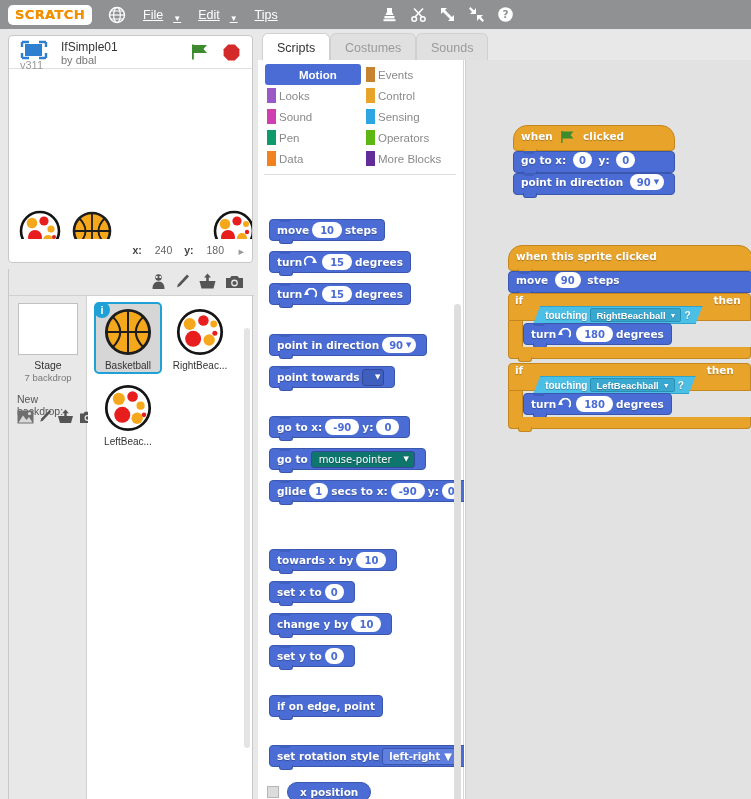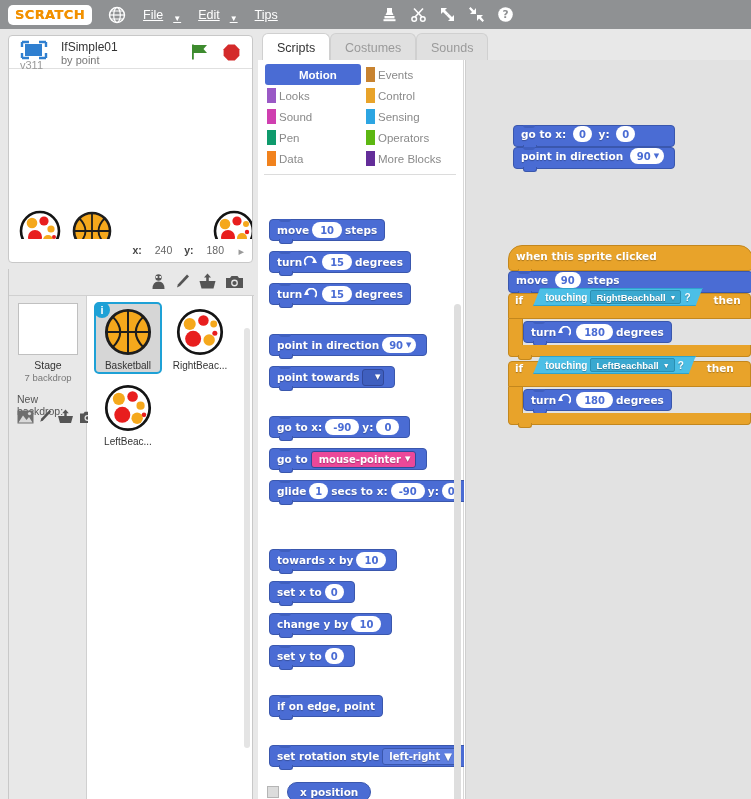--- a/index.html
+++ b/index.html
@@ -139,23 +139,23 @@
     text-shadow:none; margin:0 3px;
   }
   .reporter.sm { padding:0 6px; }
   .dropd {
     display:inline-flex; align-items:center; gap:3px; height:16px; padding:0 5px 0 7px;
     background:#fff; color:#4a6cd4; border-radius:9px; font-size:10px; font-weight:bold;
     text-shadow:none; margin:0 3px;
   }
   .dropd .ar { font-size:7px; color:#4a6cd4; }
   .inlinedd {
-    display:inline-flex; align-items:center; gap:4px; height:17px; padding:0 5px 0 7px;
-    background:#ec4899; border:1px solid #32499a; color:#fff; border-radius:3px;
-    font-size:10px; font-weight:bold; margin:0 3px;
+    display:inline-flex; align-items:center; gap:12px; height:17px; padding:0 5px 0 7px;
+    background:#0f766e; border:1px solid #32499a; color:#fff; border-radius:3px;
+    font-size:10px; font-weight:normal; margin:0 3px;
   }
   .inlinedd .ar { font-size:7px; }
   .emptydd {
     display:inline-block; width:22px; height:17px; background:#3f5fbf;
     border:1px solid #32499a; border-radius:3px; margin:0 3px; position:relative;
   }
   .emptydd:after { content:'\25BC'; position:absolute; right:3px; top:3px; font-size:7px; color:#fff; }
   .rotdd {
     display:inline-flex; align-items:center; gap:4px; height:17px; padding:0 4px 0 6px;
     background:#5f7fe0; border:1px solid #3a57ad; color:#fff; border-radius:3px;
@@ -165,34 +165,34 @@
     display:inline-flex; align-items:center; height:20px; padding:0 12px;
     background:#4a6cd4; border:1px solid #3a57ad; border-radius:11px;
     color:#fff; font-size:10.5px; font-weight:bold; font-family:"DejaVu Sans",sans-serif;
     text-shadow:0 1px 1px rgba(0,0,0,.28); cursor:pointer;
   }
   .chk { display:inline-block; width:12px; height:12px; background:#dcdcdc; border:1px solid #b5b5b5; margin-right:8px; vertical-align:middle; cursor:pointer;}
 
   .bool {
     display:inline-flex; align-items:center; height:18px; padding:0 4px;
     background:#4cbfe6; border:1px solid #2fa3cc; color:#fff;
-    font-size:10px; font-weight:bold; margin:0 3px;
+    font-size:10px; font-weight:bold; margin:12px 3px;
     text-shadow:0 1px 1px rgba(0,0,0,.3);
     clip-path:polygon(7px 0, 100% 0, calc(100% - 7px) 100%, 0 100%);
     padding-left:11px; padding-right:11px;
   }
   .bool .sel {
     display:inline-flex; align-items:center; gap:4px; height:14px; padding:0 4px 0 5px;
     background:#39a8d0; border:1px solid #2b8fb2; border-radius:2px; margin:0 3px;
     font-size:9.5px;
   }
   .bool .ar { font-size:7px; }
 
   .ifwrap { position:relative; }
-  .ifhdr { position:relative; display:flex; align-items:flex-end; height:18px; background:#e8a32a; border:1px solid #c3871d; border-radius:4px 4px 0 0; padding:12px 6px; }
+  .ifhdr { position:relative; display:flex; align-items:flex-start; height:28px; background:#e8a32a; border:1px solid #c3871d; border-radius:4px 4px 0 0; padding:0 6px; }
   .ifhdr .kw { font-family:"DejaVu Sans",sans-serif; font-weight:bold; font-size:10.5px; color:#fff; text-shadow:0 1px 1px rgba(0,0,0,.28); }
   .ifbody { position:relative; }
   .ifleft { position:absolute; left:0; top:0; width:15px; bottom:0; background:#e8a32a; border-left:1px solid #c3871d; border-right:1px solid #c3871d; }
   .ifinner { margin-left:15px; padding:2px 0 2px 0; }
   .iffoot { height:12px; background:#e8a32a; border:1px solid #c3871d; border-top:none; border-radius:0 0 4px 4px; position:relative; }
   .iffoot:after { content:''; position:absolute; left:9px; bottom:-4px; width:12px; height:4px; background:#e8a32a;
     border-left:1px solid #c3871d; border-right:1px solid #c3871d; border-bottom:1px solid #c3871d;
     border-bottom-left-radius:3px; border-bottom-right-radius:3px; }
 
   .flagico { display:inline-block; width:15px; height:14px; vertical-align:middle; margin:0 4px; }
@@ -271,21 +271,21 @@
     <div class="stagewrap">
       <div class="stagehdr">
         <div class="projicon">
           <svg width="30" height="20" viewBox="0 0 30 20">
             <rect x="6" y="4" width="17" height="12" fill="#2f7fd0"></rect>
             <path d="M3 2h7M3 2v5M27 2h-7M27 2v5M3 18h7M3 18v-5M27 18h-7M27 18v-5" stroke="#2f7fd0" stroke-width="2.4" fill="none"></path>
           </svg>
           <span class="vtag">v311</span>
         </div>
         <div class="projtitle">IfSimple01</div>
-        <div class="projauthor">by point</div>
+        <div class="projauthor">by dbal</div>
         <span class="greenflag">
           <svg width="20" height="18" viewBox="0 0 20 18">
             <path d="M3 2 L17 2 L13.5 6 L17 10 L3 10 Z" fill="#3d8b2e"></path>
             <rect x="2" y="1.5" width="1.8" height="15" fill="#3d8b2e"></rect>
           </svg>
         </span>
         <span class="stopbtn">
           <svg width="17" height="17" viewBox="0 0 17 17">
             <polygon points="5.2,0.6 11.8,0.6 16.4,5.2 16.4,11.8 11.8,16.4 5.2,16.4 0.6,11.8 0.6,5.2" fill="#d42a2a"></polygon>
           </svg>
@@ -609,20 +609,30 @@
           <span class="oval">x position</span>
         </div>
 
         <div class="pal-scroll"></div>
       </div>
     </div>
 
     <div class="canvas">
 
       <div class="stk" style="left:47px;top:65px">
+        <div class="blk hat" style="padding-right:12px">
+          <span>when</span>
+          <span class="flagico">
+            <svg width="15" height="14" viewBox="0 0 15 14">
+              <path d="M2 1.5 L13.5 1.5 L10.5 5 L13.5 8.5 L2 8.5 Z" fill="#3d8b2e"></path>
+              <rect x="1.2" y="1" width="1.4" height="12" fill="#3d8b2e"></rect>
+            </svg>
+          </span>
+          <span>clicked</span>
+        </div>
         <div class="blk motion">
           <span>go to x:</span>
           <span class="reporter sm">0</span>
           <span>y:</span>
           <span class="reporter sm">0</span>
         </div>
         <div class="blk motion">
           <span>point in direction</span>
           <span class="dropd">
             <span>90</span>

